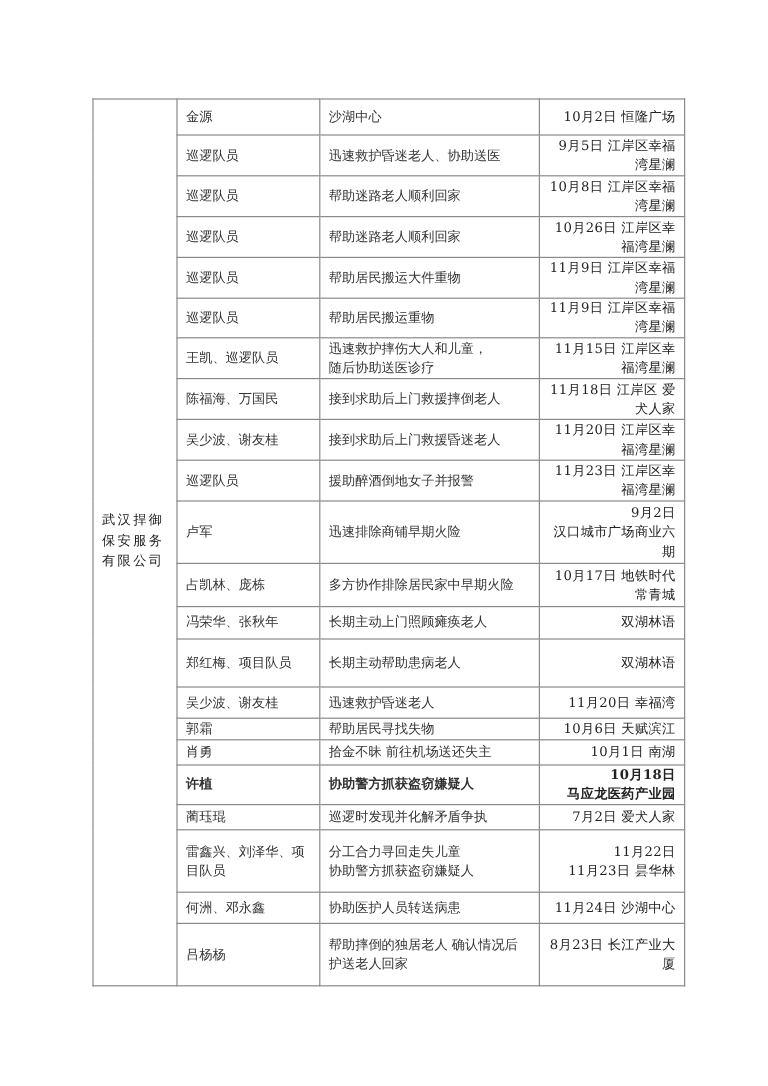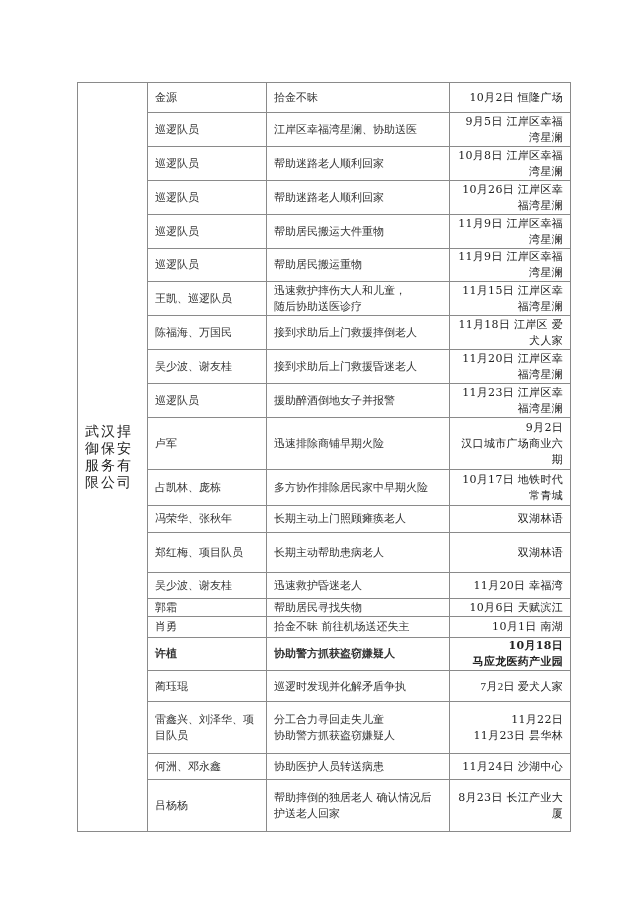--- a/index.html
+++ b/index.html
@@ -31,24 +31,25 @@
       font-size: 11px;
       line-height: 16px;
     }
     table.honor td {
       border: 1px solid #8a8a8a;
       padding: 0 7px;
       vertical-align: middle;
       word-break: break-all;
     }
     td.org {
-      font-size: 14px;
+      font-size: 11px;
       letter-spacing: 2px;
       line-height: 17px;
       padding: 0 4px 0 5px;
+      font-family: Liberation Mono, monospace;
     }
     td.who, td.what { color: #333333; }
     td.when { color: #222222; padding: 0 6px; letter-spacing: 0.3px; text-align: right; }
     .line { display: block; }
   </style>
 </head>
 <body>
 
 <div class="page">
   <table class="honor">
@@ -56,30 +57,30 @@
       <col style="width:70px">
       <col style="width:119px">
       <col style="width:183px">
       <col style="width:121px">
     </colgroup>
     <tbody id="tbody">
         <tr style="height: 30px;">
           <td class="org" rowspan="22">武汉捍御保安服务有限公司</td>
           <td class="who">金源</td>
           <td class="what">
-            <span class="line">拾金不昧</span>
+            <span class="line">沙湖中心</span>
           </td>
           <td class="when">
             <span class="line">10月2日  恒隆广场</span>
           </td>
         </tr>
         <tr style="height: 34px;">
           <td class="who">巡逻队员</td>
           <td class="what">
-            <span class="line">江岸区幸福湾星澜、协助送医</span>
+            <span class="line">迅速救护昏迷老人、协助送医</span>
           </td>
           <td class="when">
             <span class="line">9月5日  江岸区幸福湾星澜</span>
           </td>
         </tr>
         <tr style="height: 34px;">
           <td class="who">巡逻队员</td>
           <td class="what">
             <span class="line">帮助迷路老人顺利回家</span>
           </td>
@@ -218,21 +219,21 @@
         <tr style="height: 30px; font-weight: bold;">
           <td class="who">许植</td>
           <td class="what">
             <span class="line">协助警方抓获盗窃嫌疑人</span>
           </td>
           <td class="when">
             <span class="line">10月18日</span>
             <span class="line">马应龙医药产业园</span>
           </td>
         </tr>
-        <tr style="height: 31px; font-family: Liberation Serif, serif;">
+        <tr style="height: 21px;">
           <td class="who">蔺珏琨</td>
           <td class="what">
             <span class="line">巡逻时发现并化解矛盾争执</span>
           </td>
           <td class="when">
             <span class="line">7月2日  爱犬人家</span>
           </td>
         </tr>
         <tr style="height: 52px;">
           <td class="who">雷鑫兴、刘泽华、项目队员</td>

